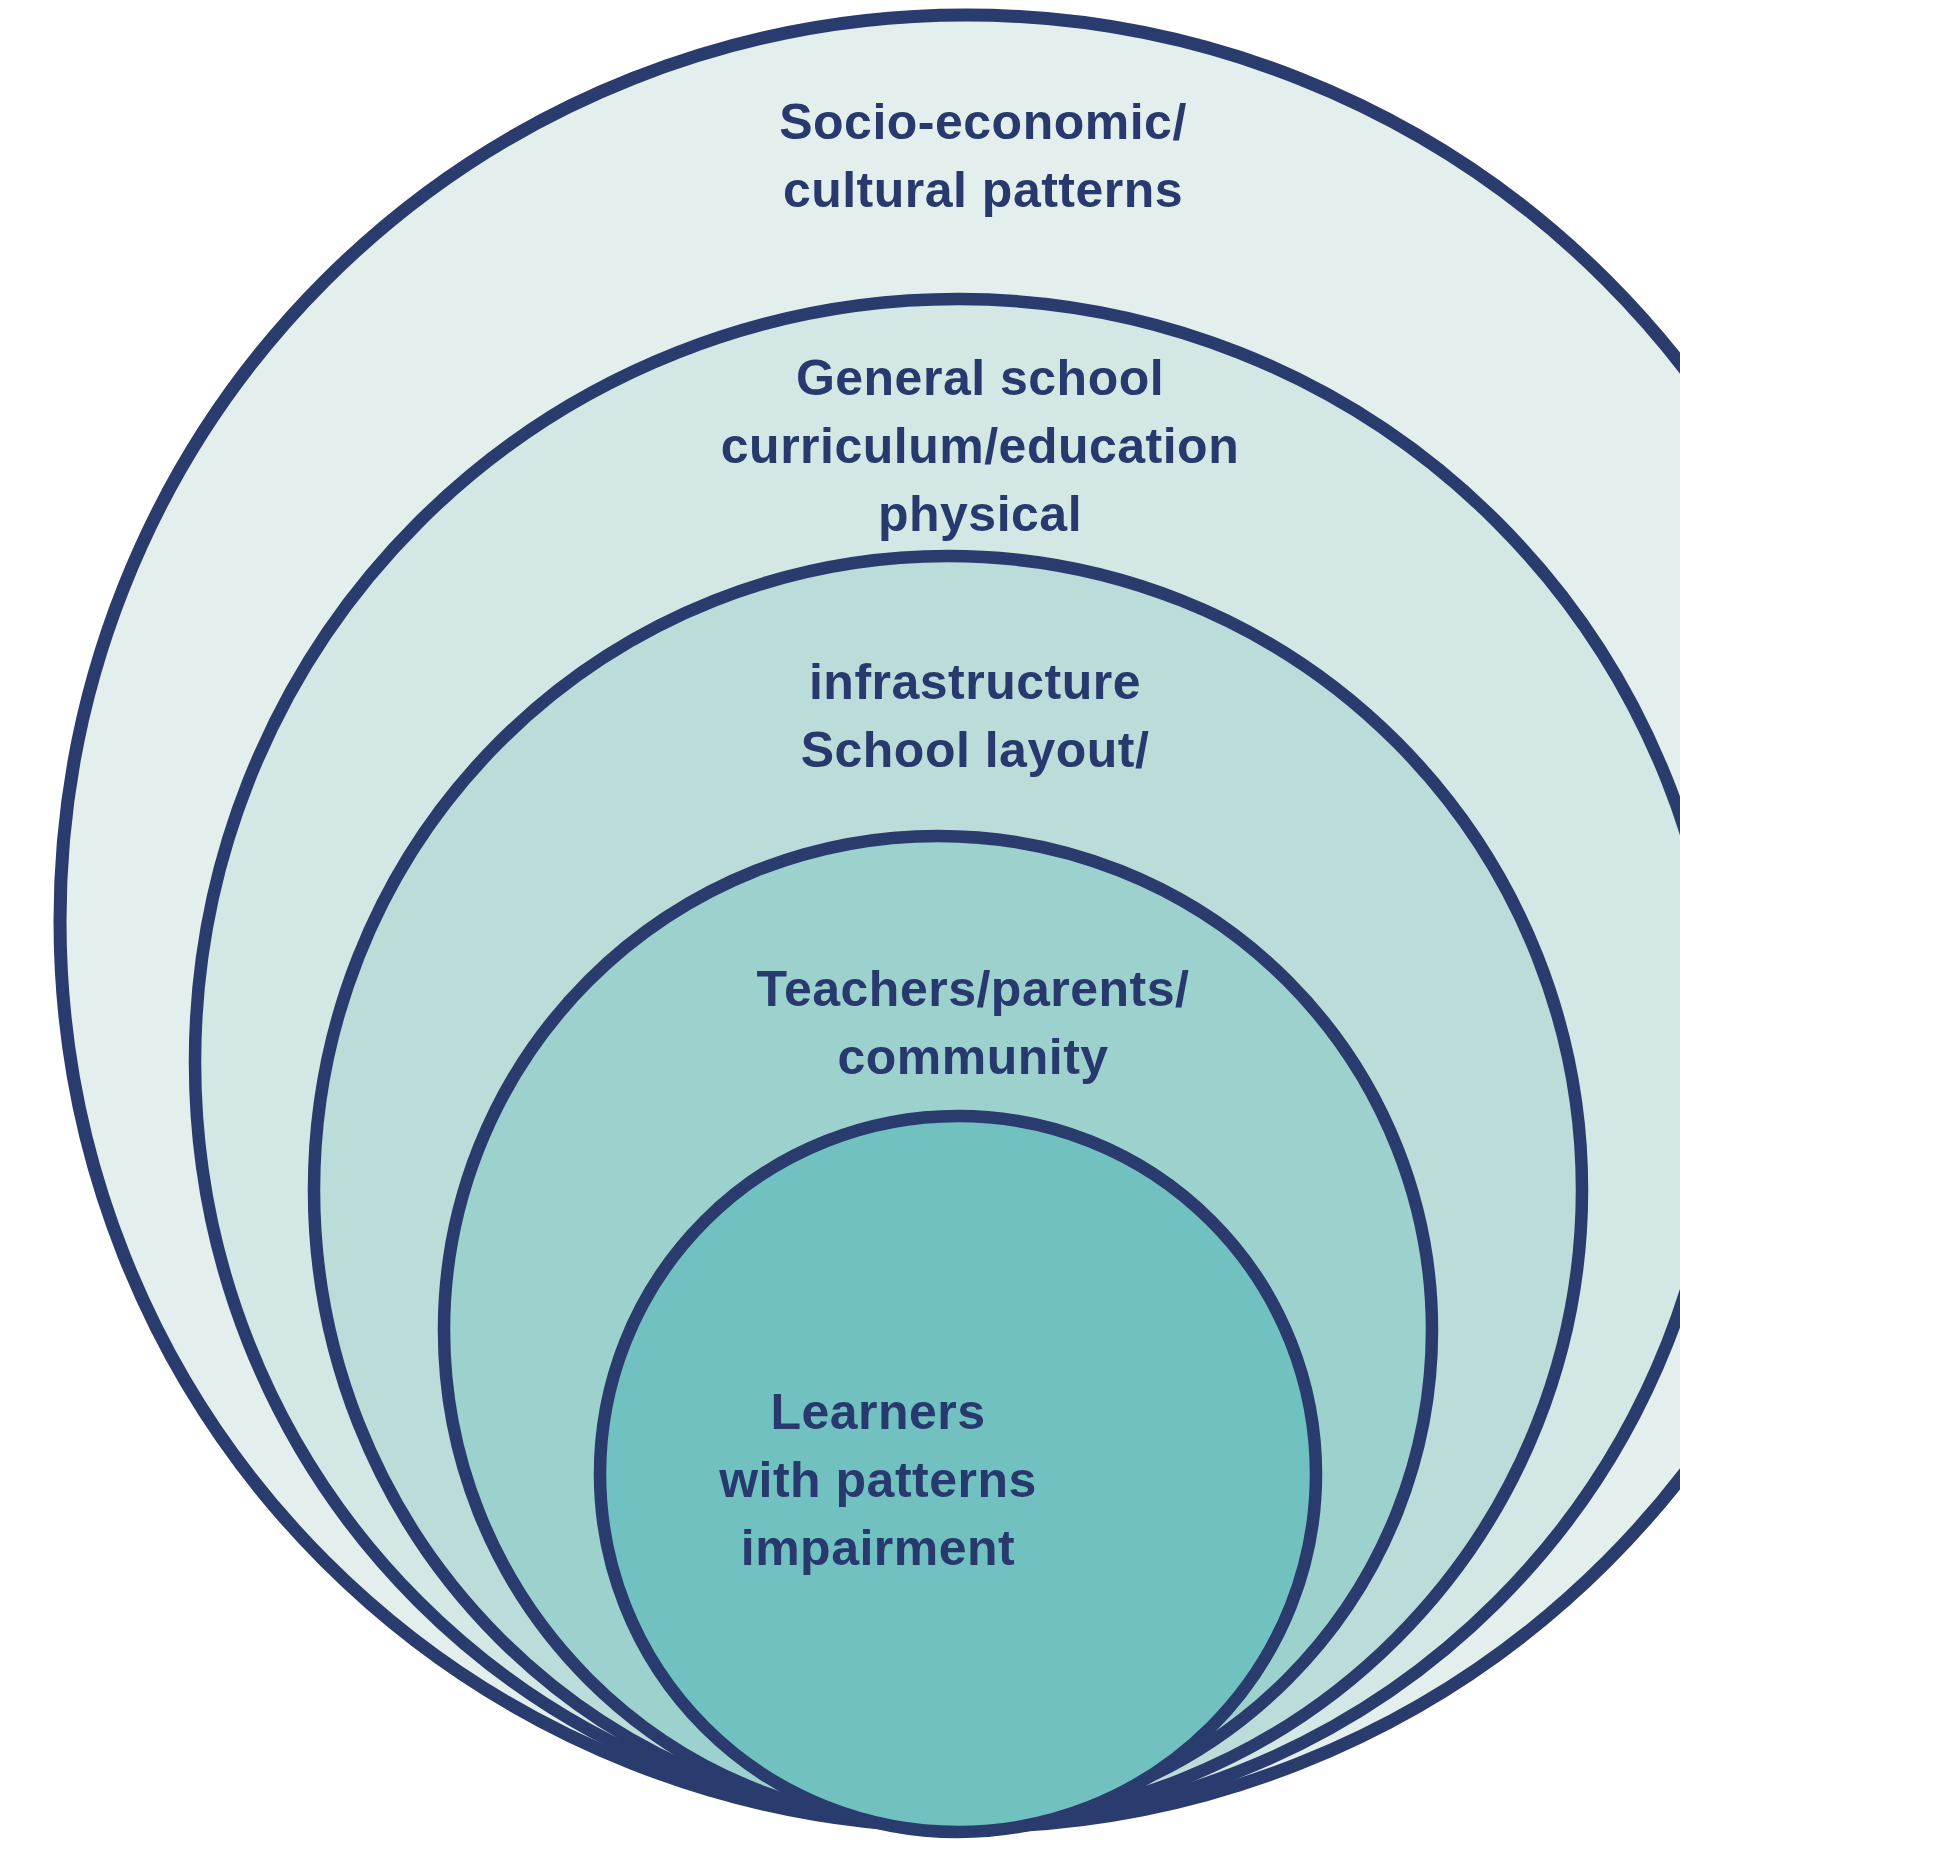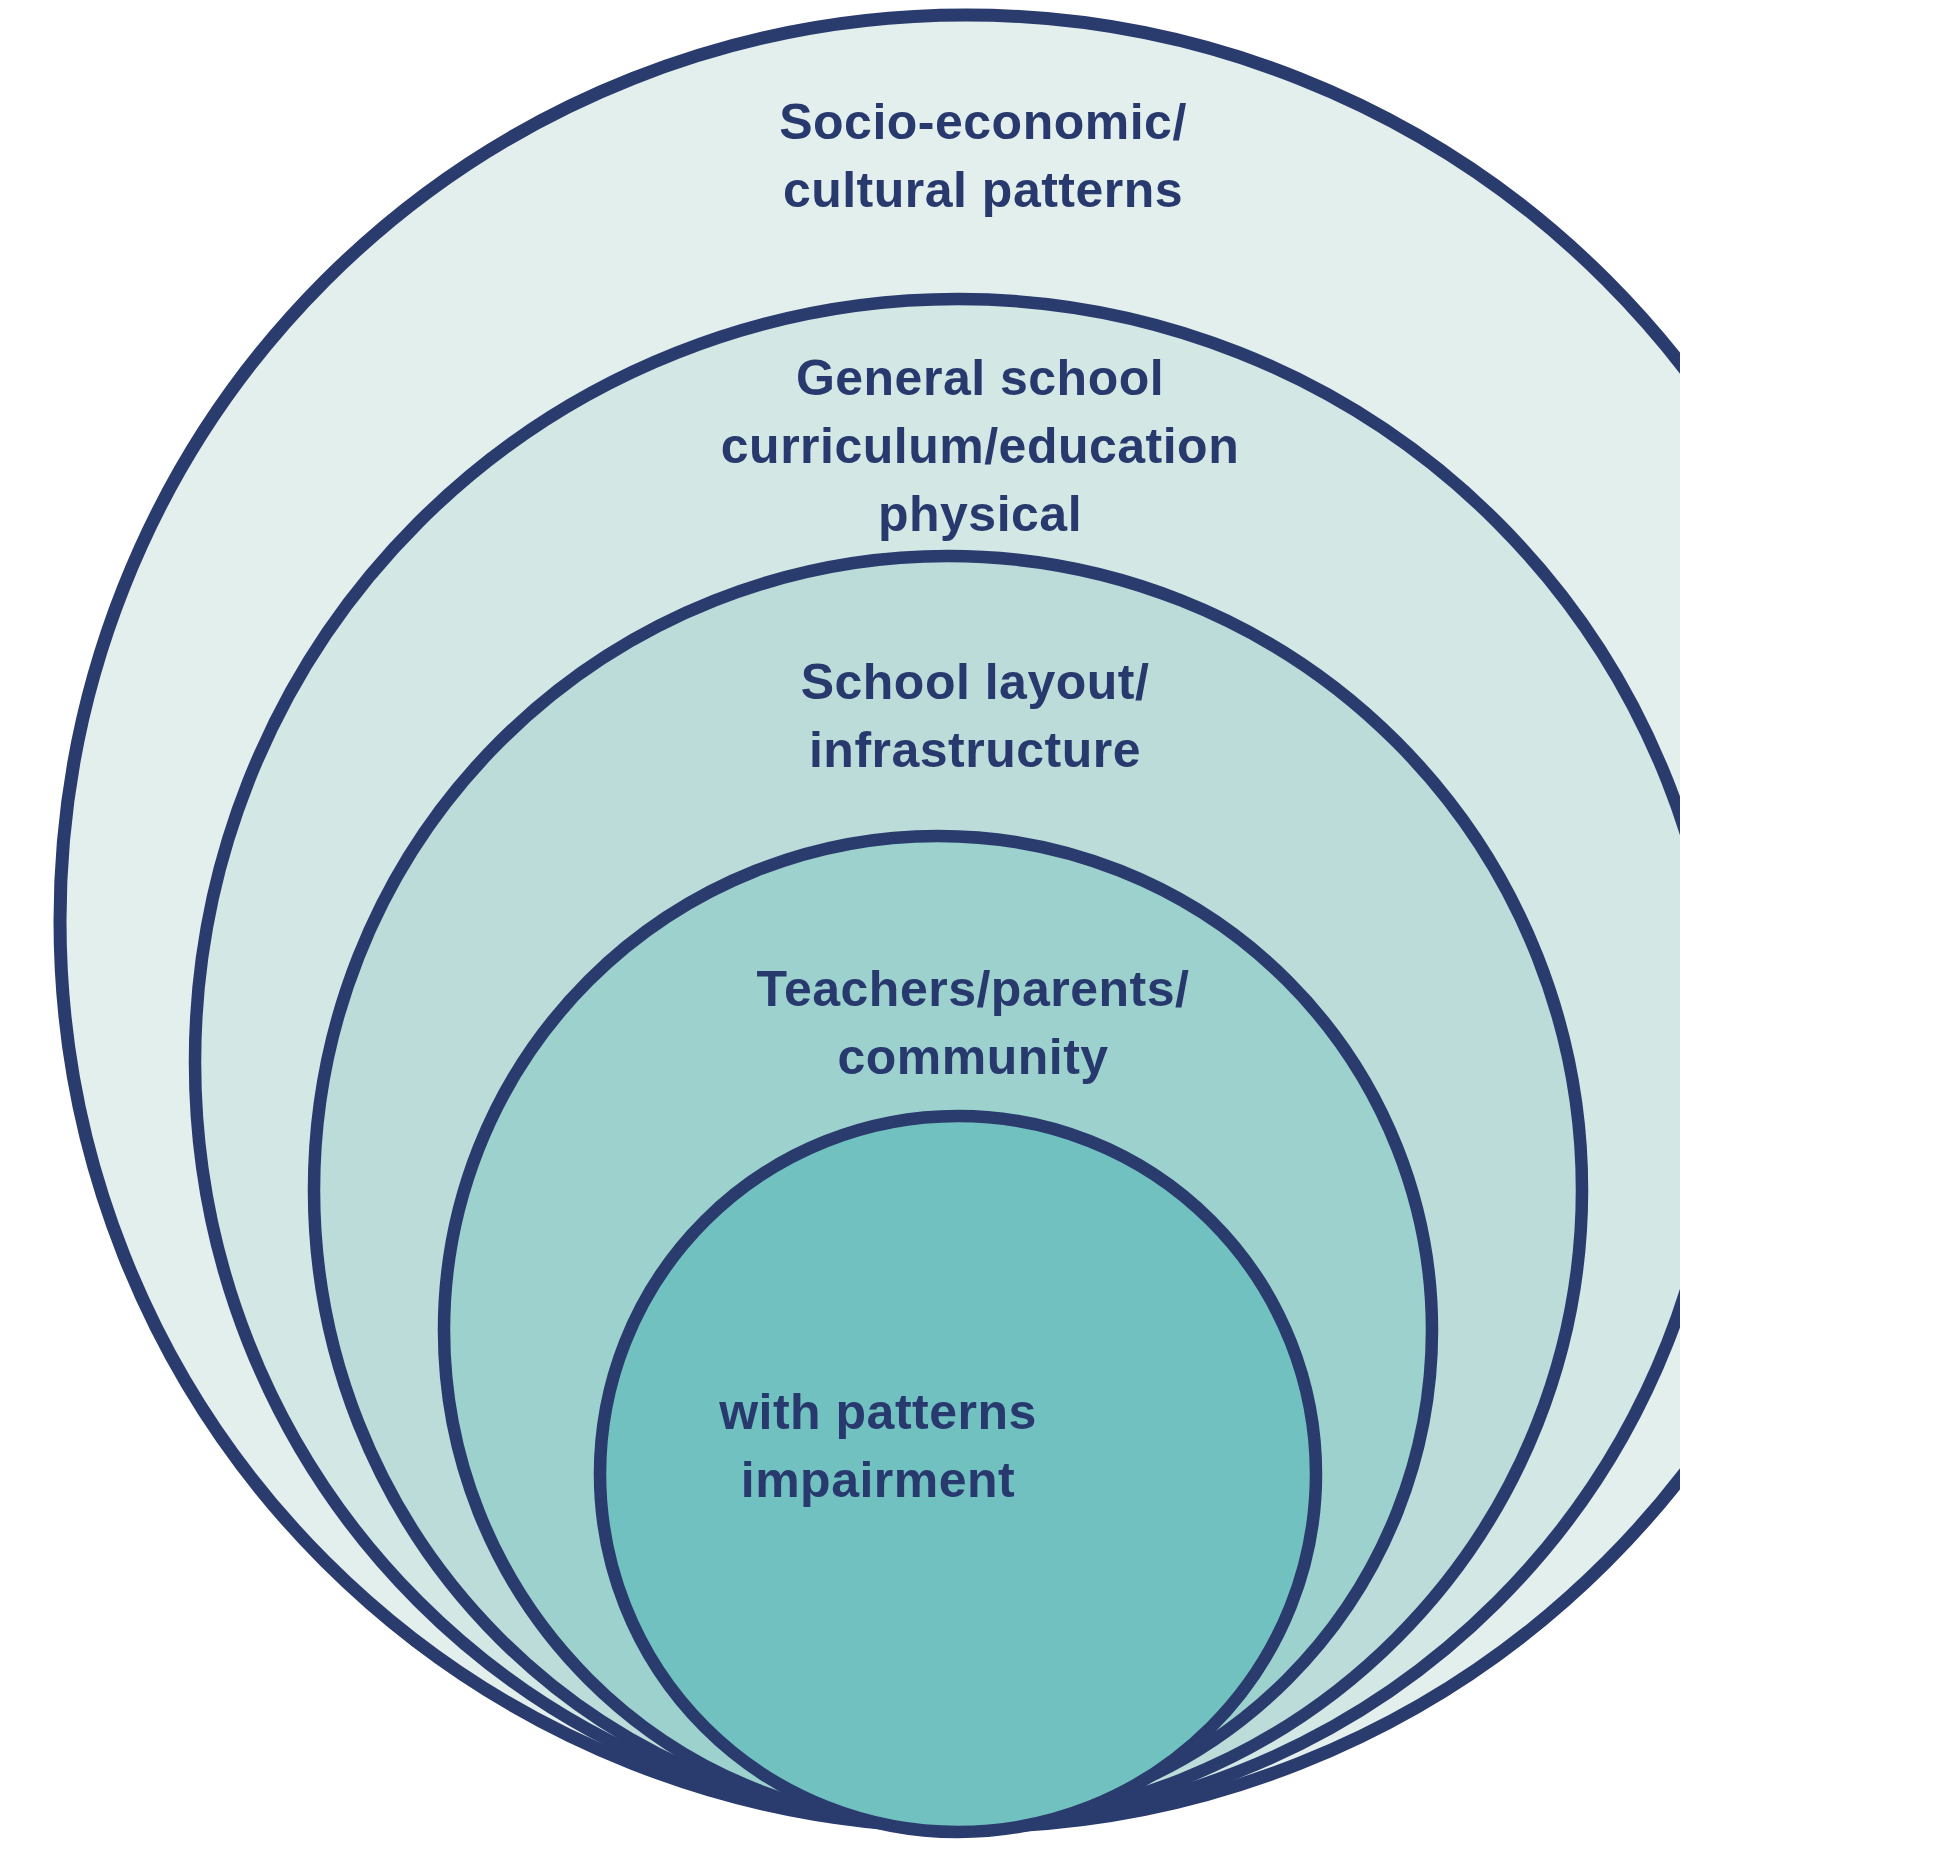--- a/index.html
+++ b/index.html
@@ -57,27 +57,28 @@
     <div class="line">cultural patterns</div>
   </div>
 
   <div class="ring-label r2">
     <div class="line">General school</div>
     <div class="line">curriculum/education</div>
     <div class="line">physical</div>
   </div>
 
   <div class="ring-label r3">
+    <div class="line">infrastructure</div>
     <div class="line">School layout/</div>
-    <div class="line">infrastructure</div>
   </div>
 
   <div class="ring-label r4">
     <div class="line">Teachers/parents/</div>
     <div class="line">community</div>
   </div>
 
   <div class="ring-label r5">
+    <div class="line">Learners</div>
     <div class="line">with patterns</div>
     <div class="line">impairment</div>
   </div>
 
 </div>
 
 </body></html>

